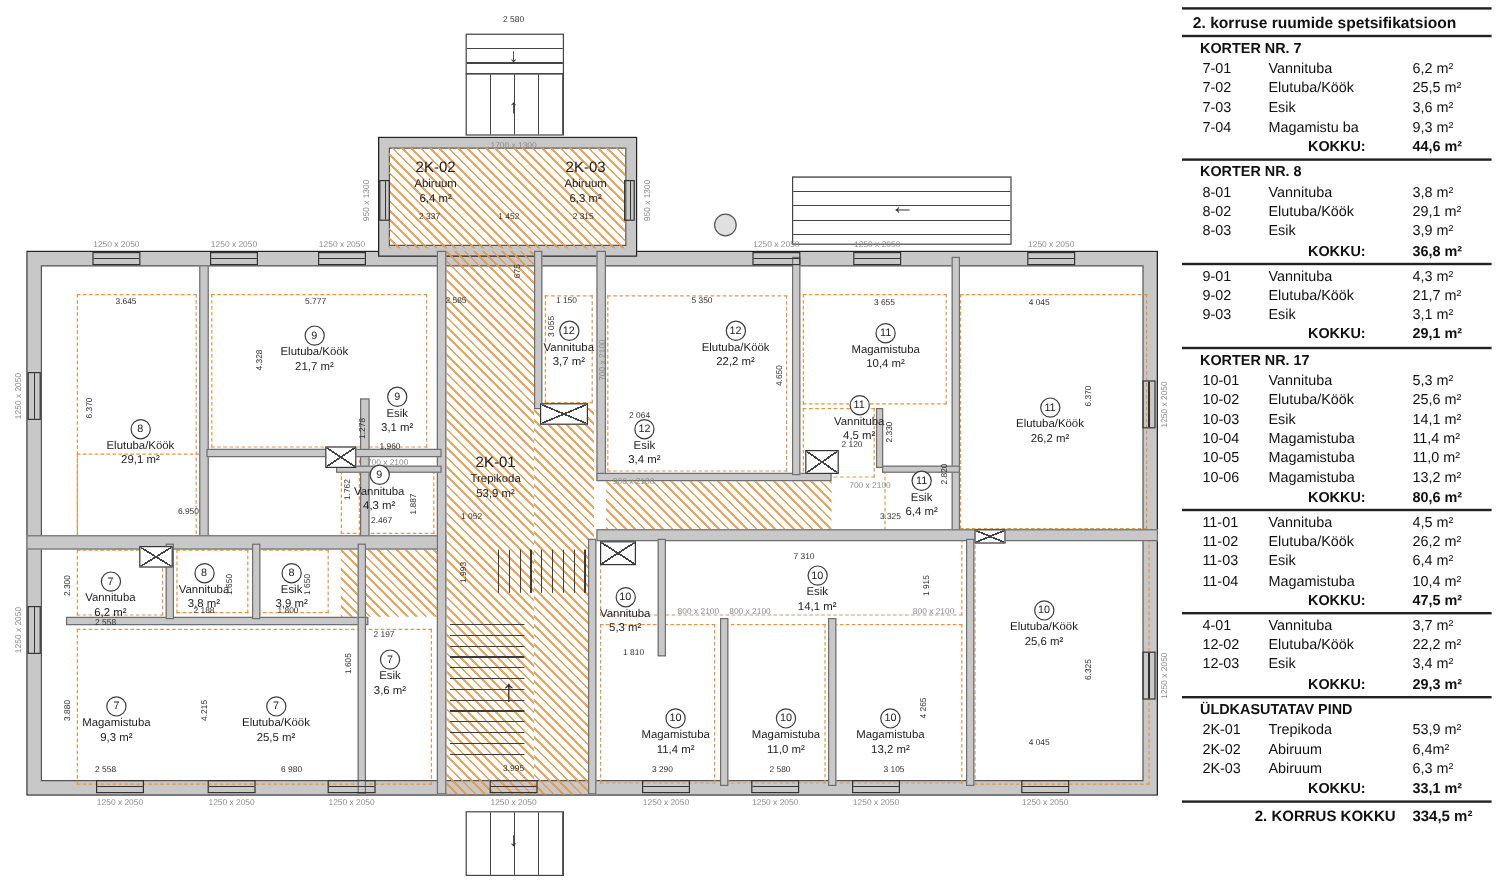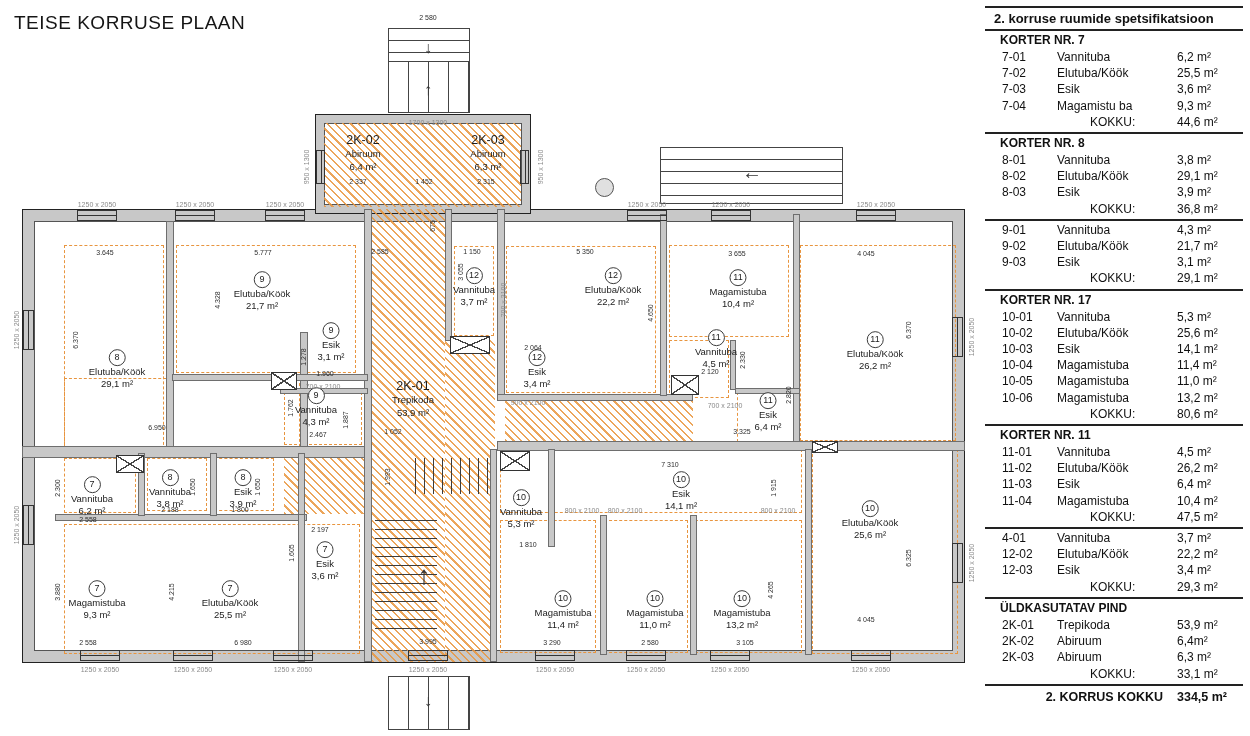--- a/index.html
+++ b/index.html
@@ -36,30 +36,29 @@
   .dim.w{color:#8a8a8a;}
   
   .spec-panel{position:absolute;left:985px;top:6px;width:258px;}
   .spec-header{font-weight:bold;font-size:13px;border-top:2px solid #222;border-bottom:2px solid #222;padding:3px 0 3px 9px;}
   .spec-section{border-bottom:2px solid #222;padding:1px 0 2px 0;}
   .sec-title{font-weight:bold;font-size:12px;padding-left:15px;line-height:17px;}
   .spec-row{display:flex;font-size:12px;line-height:16.2px;}
   .spec-row .c1{width:72px;padding-left:17px;box-sizing:border-box;}
   .spec-row .c2{flex:1;}
   .spec-row .c3{width:66px;}
-  .spec-row.total .c2,.spec-row.total .c3{font-weight:normal;padding-left:33px;}
+  .spec-row.total .c2,.spec-row.total .c3{font-weight:bold;padding-left:33px;}
   .spec-footer{display:flex;font-weight:bold;font-size:12.5px;line-height:22px;}
   .spec-footer .fl{flex:1;text-align:right;padding-right:14px;}
   .spec-footer .fv{width:66px;}
 </style>
 </head>
 <body>
 
 <div class="plan-area">
-  <div class="page-title">TEISE KORRUSE PLAAN</div>
 
   <div class="outbox hlines" style="left:388px;top:28px;width:82px;height:34px;"></div>
   <div class="outbox vlines" style="left:388px;top:61px;width:82px;height:52px;"></div>
   <div class="outbox hlines" style="left:660px;top:147px;width:183px;height:57px;"></div>
   <div class="outbox vlines" style="left:388px;top:676px;width:82px;height:54px;"></div>
 
   <div class="shell" style="left:22px;top:209px;width:941px;height:452px;"></div>
   <div class="shell small" style="left:315px;top:114px;width:214px;height:98px;"></div>
 
   <div class="hatch" style="left:324px;top:123px;width:197px;height:84px;"></div>
@@ -368,21 +367,20 @@
           <span class="c2">Magamistuba</span>
           <span class="c3">13,2 m²</span>
         </div>
         <div class="spec-row total">
           <span class="c1"></span>
           <span class="c2">KOKKU:</span>
           <span class="c3">80,6 m²</span>
         </div>
       </div>
       <div class="spec-section">
-        <div class="sec-title">KORTER NR. 11</div>
         <div class="spec-row">
           <span class="c1">11-01</span>
           <span class="c2">Vannituba</span>
           <span class="c3">4,5 m²</span>
         </div>
         <div class="spec-row">
           <span class="c1">11-02</span>
           <span class="c2">Elutuba/Köök</span>
           <span class="c3">26,2 m²</span>
         </div>

